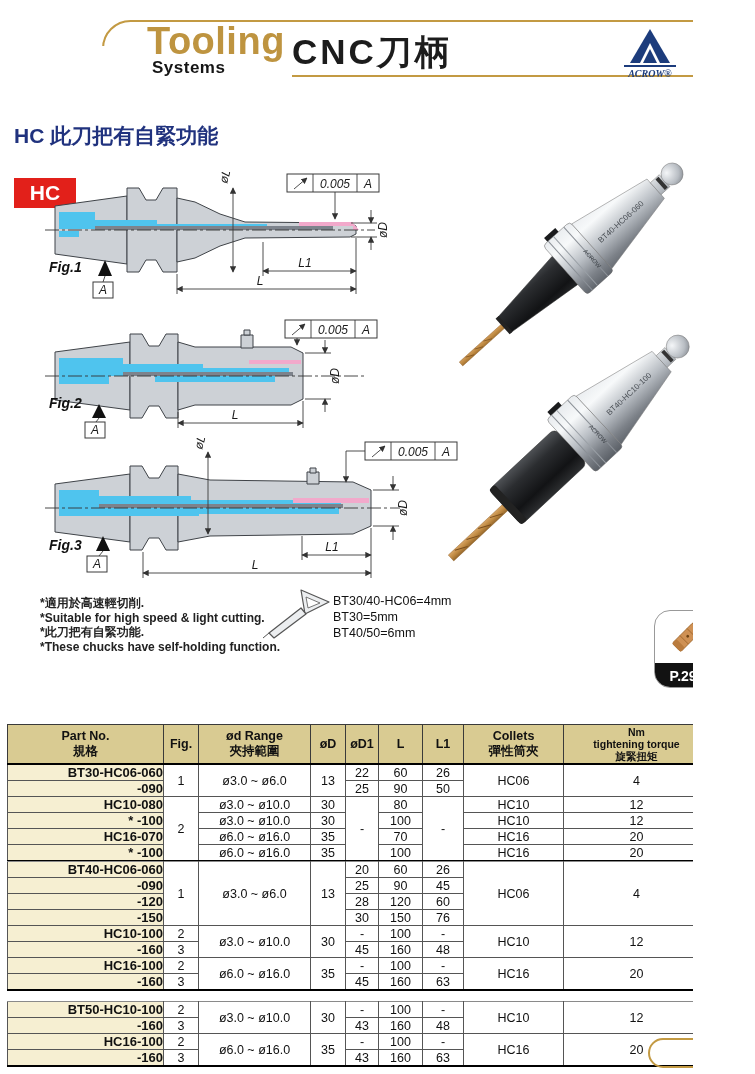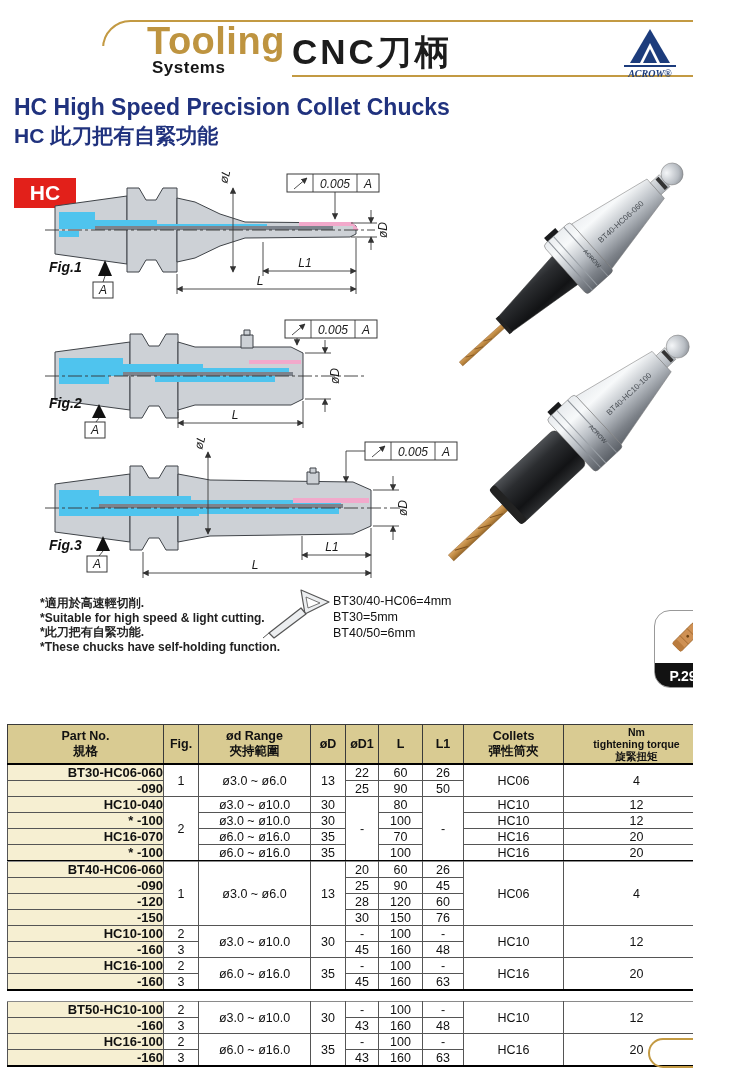--- a/index.html
+++ b/index.html
@@ -77,21 +77,20 @@
   <div class="logo-cnc">CNC刀柄</div>
 
   <svg class="acrow" width="76" height="52" viewBox="0 0 76 52">
     <polygon points="38,2 58,36 18,36" fill="#1c3c7c"></polygon>
     <polygon points="38,16 48,36 28,36" fill="#ffffff"></polygon>
     <polygon points="38,22 45,36 31,36" fill="#1c3c7c"></polygon>
     <rect x="12" y="38" width="52" height="2" fill="#1c3c7c"></rect>
     <text x="38" y="50" text-anchor="middle" font-family="Liberation Serif,serif" font-style="italic" font-weight="bold" font-size="10" fill="#1c3c7c">ACROW®</text>
   </svg>
 
-  <div class="title-en">HC High Speed Precision Collet Chucks</div>
   <div class="title-zh">HC 此刀把有自緊功能</div>
   <div class="hc-badge">HC</div>
 
   <svg class="fig" style="left:35px; top:172px;" width="410" height="140" viewBox="0 0 410 140">
     <defs>
       <marker id="ar1" viewBox="0 0 10 10" refX="9" refY="5" markerWidth="7" markerHeight="7" orient="auto-start-reverse">
         <path d="M0,0L10,5L0,10z" fill="#333"></path>
       </marker>
     </defs>
     <polygon class="body-fill" points="20,34 92,24 92,92 20,82"></polygon>
@@ -405,21 +404,21 @@
             <td rowspan="2">HC06</td>
             <td rowspan="2">4</td>
           </tr>
           <tr>
             <td class="part">-090</td>
             <td>25</td>
             <td>90</td>
             <td>50</td>
           </tr>
           <tr>
-            <td class="part">HC10-040</td>
+            <td class="part">HC10-080</td>
             <td rowspan="4">2</td>
             <td>ø3.0 ~ ø10.0</td>
             <td>30</td>
             <td rowspan="4">-</td>
             <td>80</td>
             <td rowspan="4">-</td>
             <td>HC10</td>
             <td>12</td>
           </tr>
           <tr>

